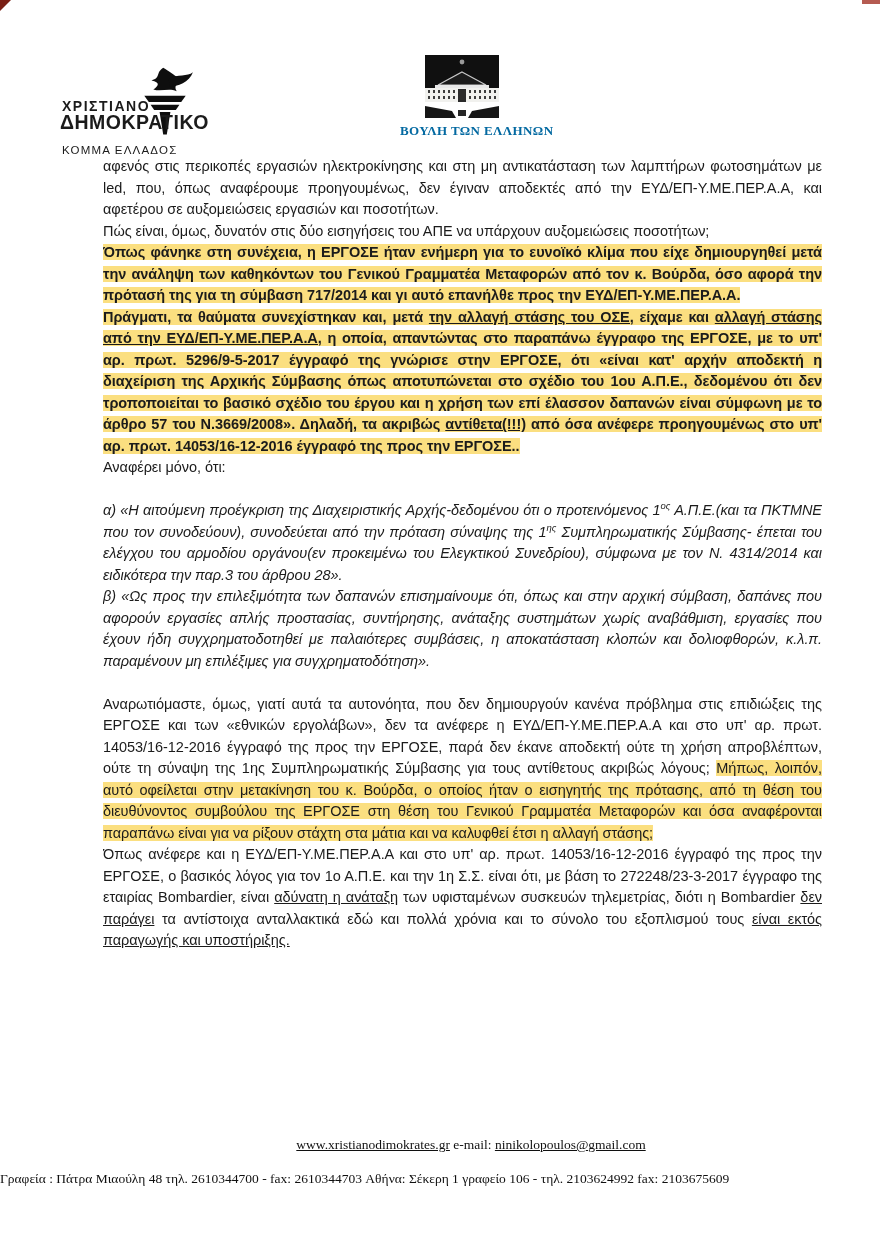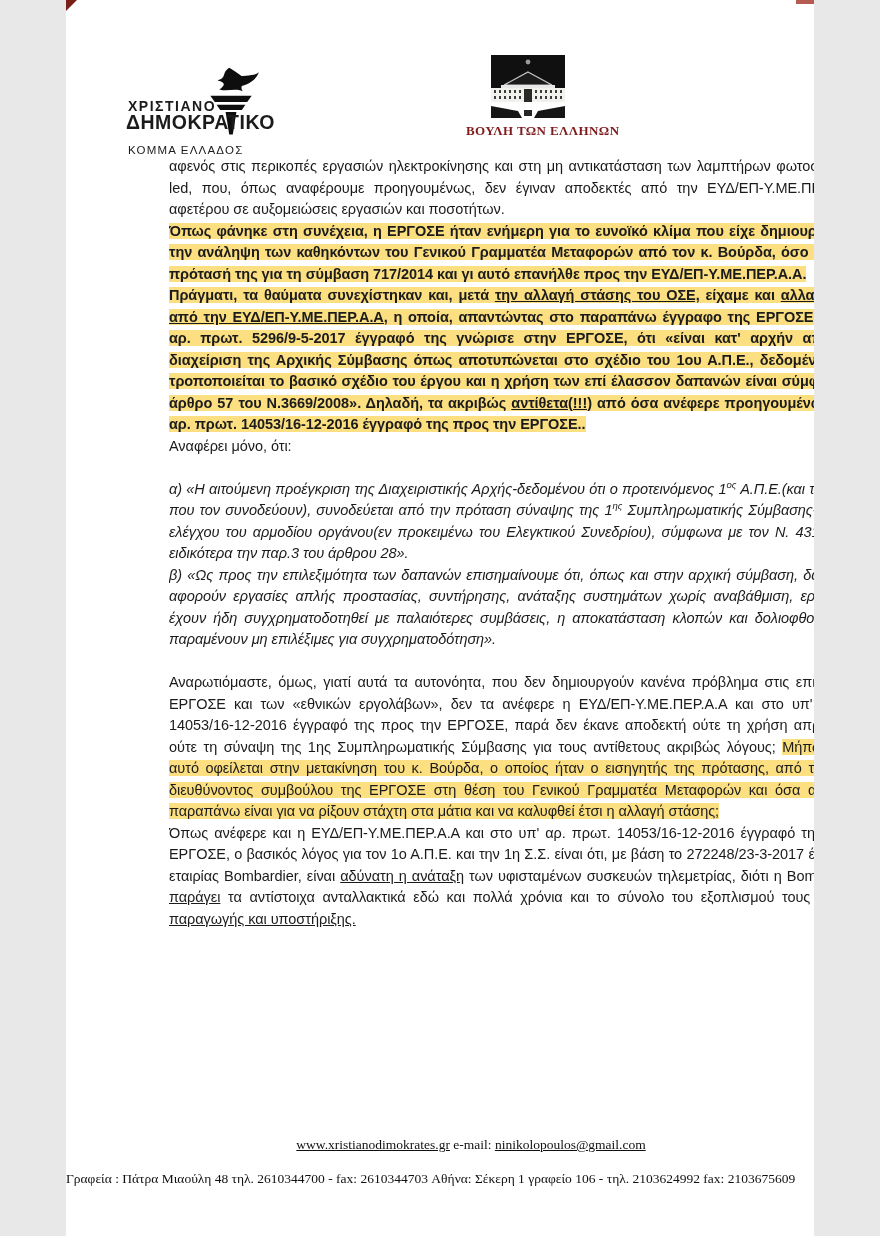--- a/index.html
+++ b/index.html
@@ -1,35 +1,35 @@
 <!DOCTYPE html>
 <html><head>
 <meta charset="utf-8">
 <style>
   html,body{margin:0;padding:0;background:#e8e8e8;}
   .doc{
-    position:relative;width:748px;height:1236px;margin:0 auto;
+    position:relative;width:880px;height:1236px;margin:0 auto;
     background:#ffffff;overflow:hidden;
     font-family:"Liberation Sans",sans-serif;color:#1b1b1b;
   }
   
   .corner-tl{position:absolute;left:0;top:0;width:0;height:0;
     border-top:11px solid #7a1f15;border-right:11px solid transparent;}
   .corner-tr{position:absolute;right:0;top:0;width:18px;height:4px;background:#a33226;opacity:.8;}
 
   
   .party{position:absolute;left:60px;top:66px;width:200px;}
   .party-l1{position:absolute;left:2px;top:32px;font-size:14px;letter-spacing:1.5px;font-weight:600;}
   .party-l2{position:absolute;left:0px;top:45px;font-size:19.5px;font-weight:bold;letter-spacing:.5px;}
   .party-l3{position:absolute;left:2px;top:78px;font-size:11.5px;letter-spacing:1.2px;font-weight:400;}
   .torch{position:absolute;left:74px;top:0px;}
   .parl{position:absolute;left:400px;top:55px;width:124px;text-align:center;}
   .parl-img{display:block;margin:0 auto;}
   .parl-cap{margin-top:5px;font-family:"Liberation Serif",serif;font-weight:bold;
-    font-size:13px;letter-spacing:.4px;white-space:nowrap;color:#7f1d1d;}
+    font-size:13px;letter-spacing:.4px;white-space:nowrap;color:#0369a1;}
 
   
   .main{position:absolute;left:103px;top:156px;width:719px;
     font-size:14.5px;line-height:21.5px;text-align:justify;
     letter-spacing:-0.05px;max-height:980px;overflow:hidden;}
   .main p{margin:0;}
   .sp{height:21.5px;}
   .mark{background:#fbdf80;}
   .bold{font-weight:bold;}
   .it{font-style:italic;}
@@ -106,20 +106,21 @@
       <polygon points="74,63 74,51 47,56 43,63" fill="#161616"></polygon>
       <rect x="33" y="55" width="8" height="6" fill="#262626"></rect>
     </svg>
     <div class="parl-cap">ΒΟΥΛΗ ΤΩΝ ΕΛΛΗΝΩΝ</div>
   </div>
 
   <div class="main">
 
     <p><span>αφενός στις περικοπές εργασιών ηλεκτροκίνησης και στη μη αντικατάσταση των λαμπτήρων φωτοσημάτων με led, που, όπως αναφέρουμε προηγουμένως, δεν έγιναν αποδεκτές από την ΕΥΔ/ΕΠ-Υ.ΜΕ.ΠΕΡ.Α.Α, και αφετέρου σε αυξομειώσεις εργασιών και ποσοτήτων.</span></p>
 
+    <p><span>Πώς είναι, όμως, δυνατόν στις δύο εισηγήσεις του ΑΠΕ να υπάρχουν αυξομειώσεις ποσοτήτων;</span></p>
 
 
     <p><span class="mark bold">Όπως φάνηκε στη συνέχεια, η ΕΡΓΟΣΕ ήταν ενήμερη για το ευνοϊκό κλίμα που είχε δημιουργηθεί μετά την ανάληψη των καθηκόντων του Γενικού Γραμματέα Μεταφορών από τον κ. Βούρδα, όσο αφορά την πρότασή της για τη σύμβαση 717/2014 και γι αυτό επανήλθε προς την ΕΥΔ/ΕΠ-Υ.ΜΕ.ΠΕΡ.Α.Α.</span></p>
 
     <p><span class="mark bold"><span>Πράγματι, τα θαύματα συνεχίστηκαν και, μετά </span><span class="u">την αλλαγή στάσης του ΟΣΕ,</span><span> είχαμε και </span><span class="u">αλλαγή στάσης από την ΕΥΔ/ΕΠ-Υ.ΜΕ.ΠΕΡ.Α.Α,</span><span> η οποία, απαντώντας στο παραπάνω έγγραφο της ΕΡΓΟΣΕ,  με το υπ' αρ. πρωτ. 5296/9-5-2017 έγγραφό της  γνώρισε στην ΕΡΓΟΣΕ, ότι «είναι κατ' αρχήν αποδεκτή η διαχείριση της Αρχικής Σύμβασης όπως αποτυπώνεται στο σχέδιο του 1ου Α.Π.Ε., δεδομένου ότι δεν τροποποιείται το βασικό σχέδιο του έργου και η χρήση των επί έλασσον δαπανών είναι σύμφωνη με το άρθρο 57 του Ν.3669/2008». Δηλαδή, τα ακριβώς </span><span class="u">αντίθετα(!!!)</span><span> από όσα ανέφερε προηγουμένως στο υπ' αρ. πρωτ. 14053/16-12-2016 έγγραφό της προς την ΕΡΓΟΣΕ..</span></span></p>
 
     <p><span>Αναφέρει μόνο, ότι:</span></p>
 
     <div class="sp"></div>
 

